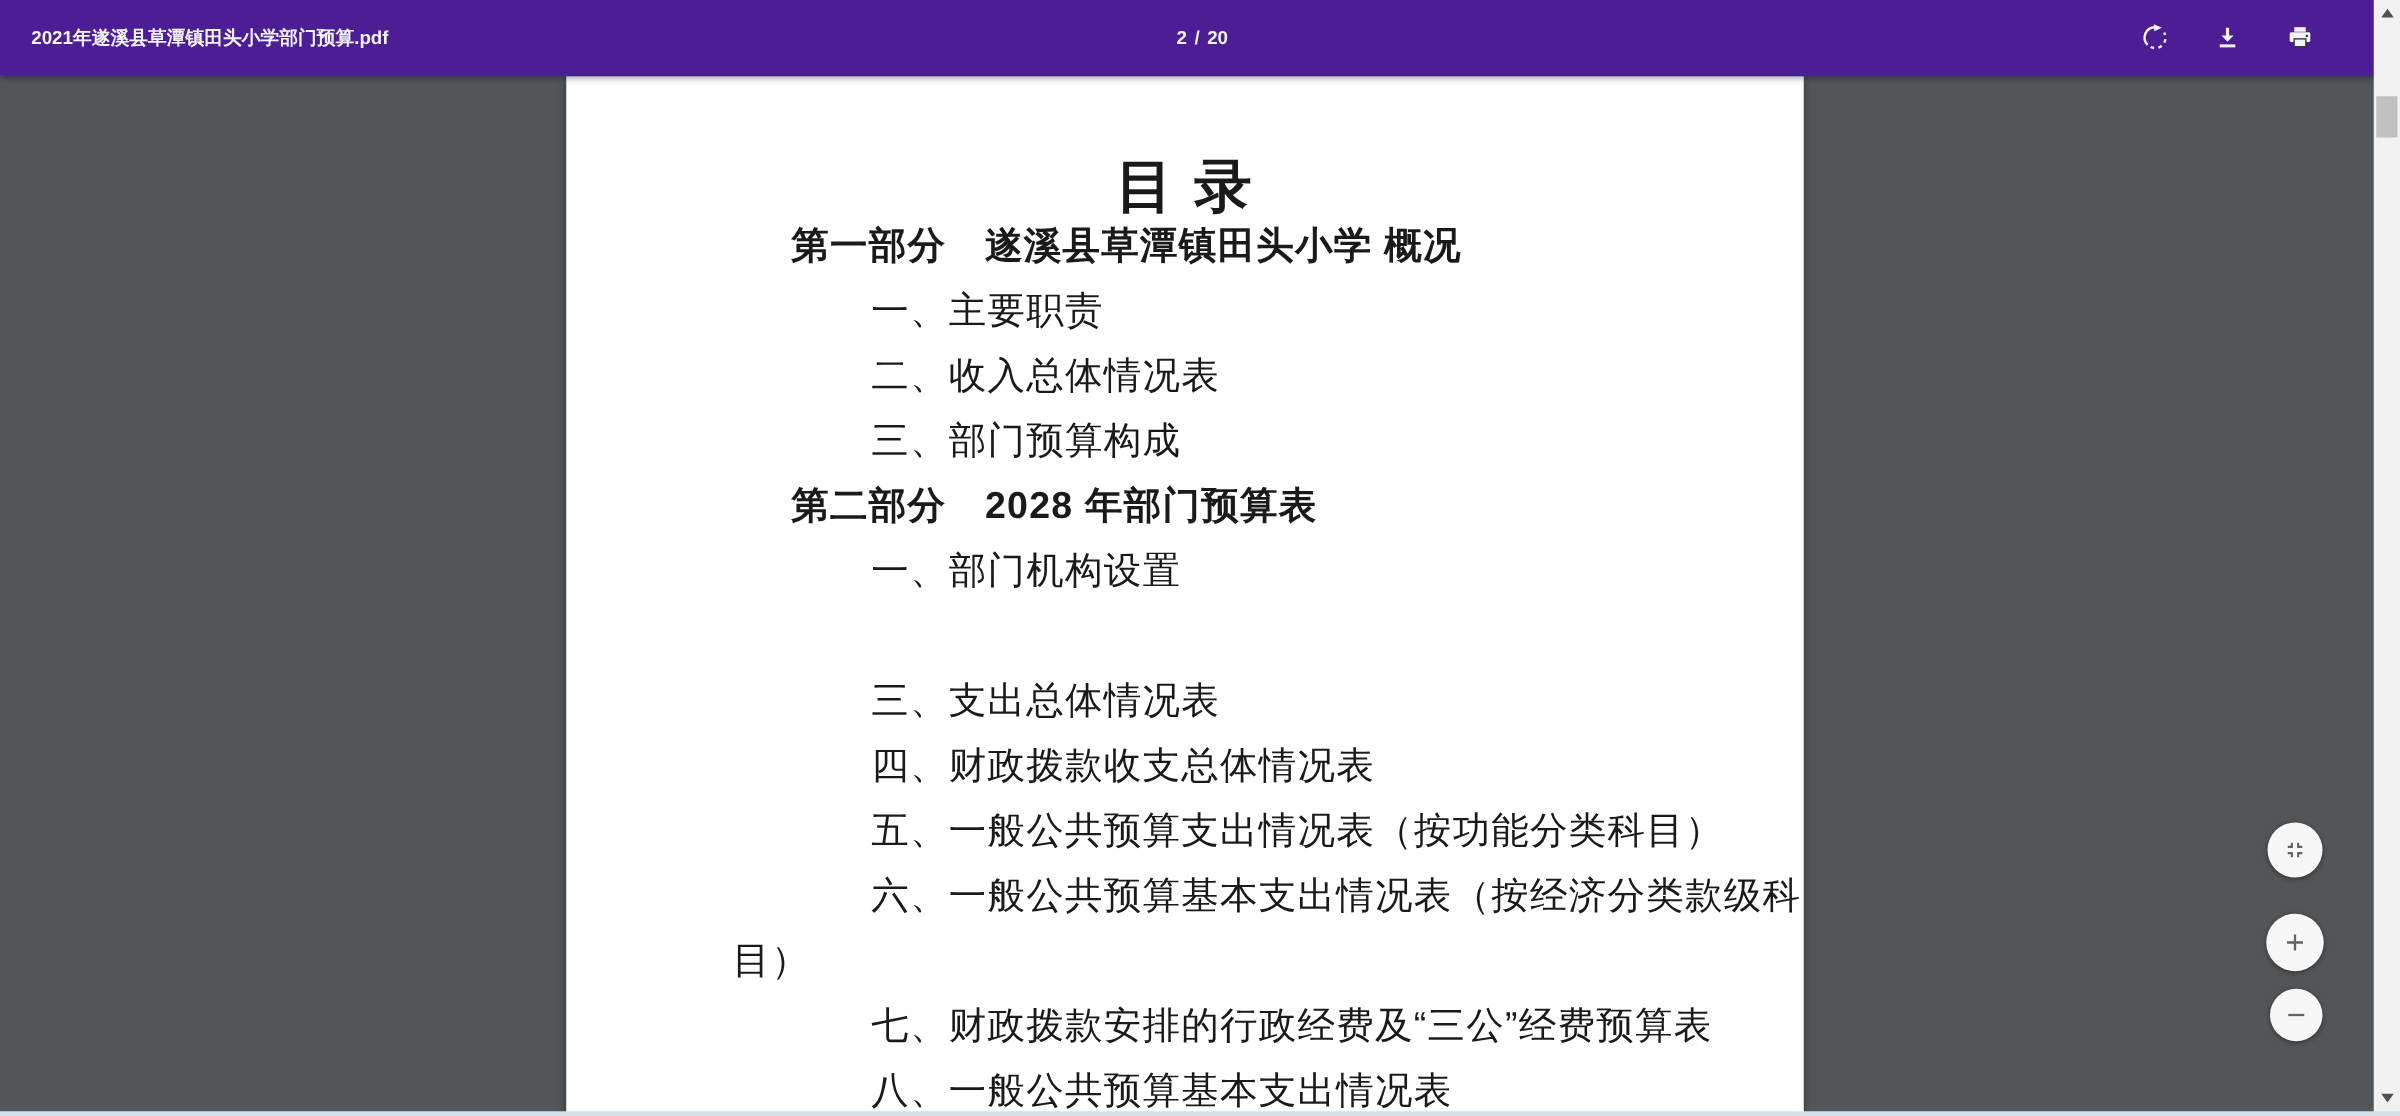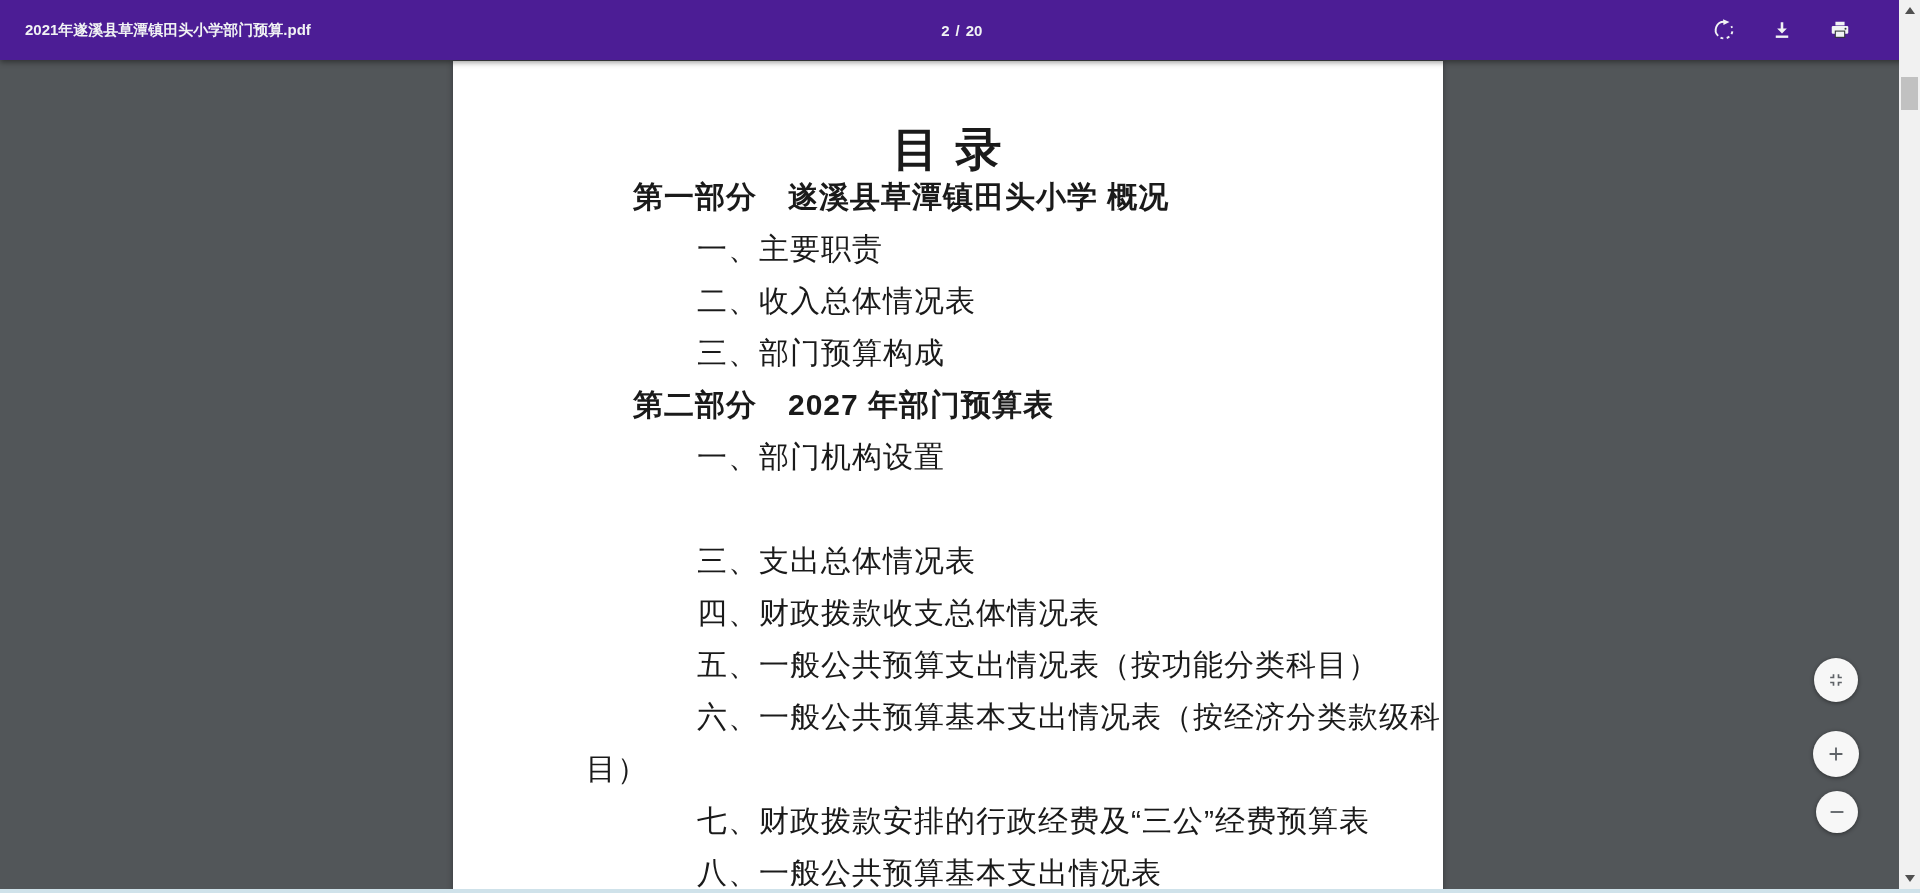--- a/index.html
+++ b/index.html
@@ -109,21 +109,21 @@
 
 <div class="viewer">
 
   <div class="pdf-page">
     <div class="doc-title">目 录</div>
 
     <div class="doc-line heading" style="top:118px">第一部分　遂溪县草潭镇田头小学 概况</div>
     <div class="doc-line item" style="top:170px">一、主要职责</div>
     <div class="doc-line item" style="top:222px">二、收入总体情况表</div>
     <div class="doc-line item" style="top:274px">三、部门预算构成</div>
-    <div class="doc-line heading" style="top:326px">第二部分　2027 年部门预算表</div>
+    <div class="doc-line heading" style="top:326px">第二部分　2028 年部门预算表</div>
     <div class="doc-line item" style="top:378px">一、部门机构设置</div>
     <div class="doc-line item" style="top:482px">三、支出总体情况表</div>
     <div class="doc-line item" style="top:534px">四、财政拨款收支总体情况表</div>
     <div class="doc-line item" style="top:586px">五、一般公共预算支出情况表（按功能分类科目）</div>
     <div class="doc-line item" style="top:638px">六、一般公共预算基本支出情况表（按经济分类款级科</div>
     <div class="doc-line cont" style="top:690px">目）</div>
     <div class="doc-line item" style="top:742px">七、财政拨款安排的行政经费及“三公”经费预算表</div>
     <div class="doc-line item" style="top:794px">八、一般公共预算基本支出情况表</div>
   </div>
 </div>

